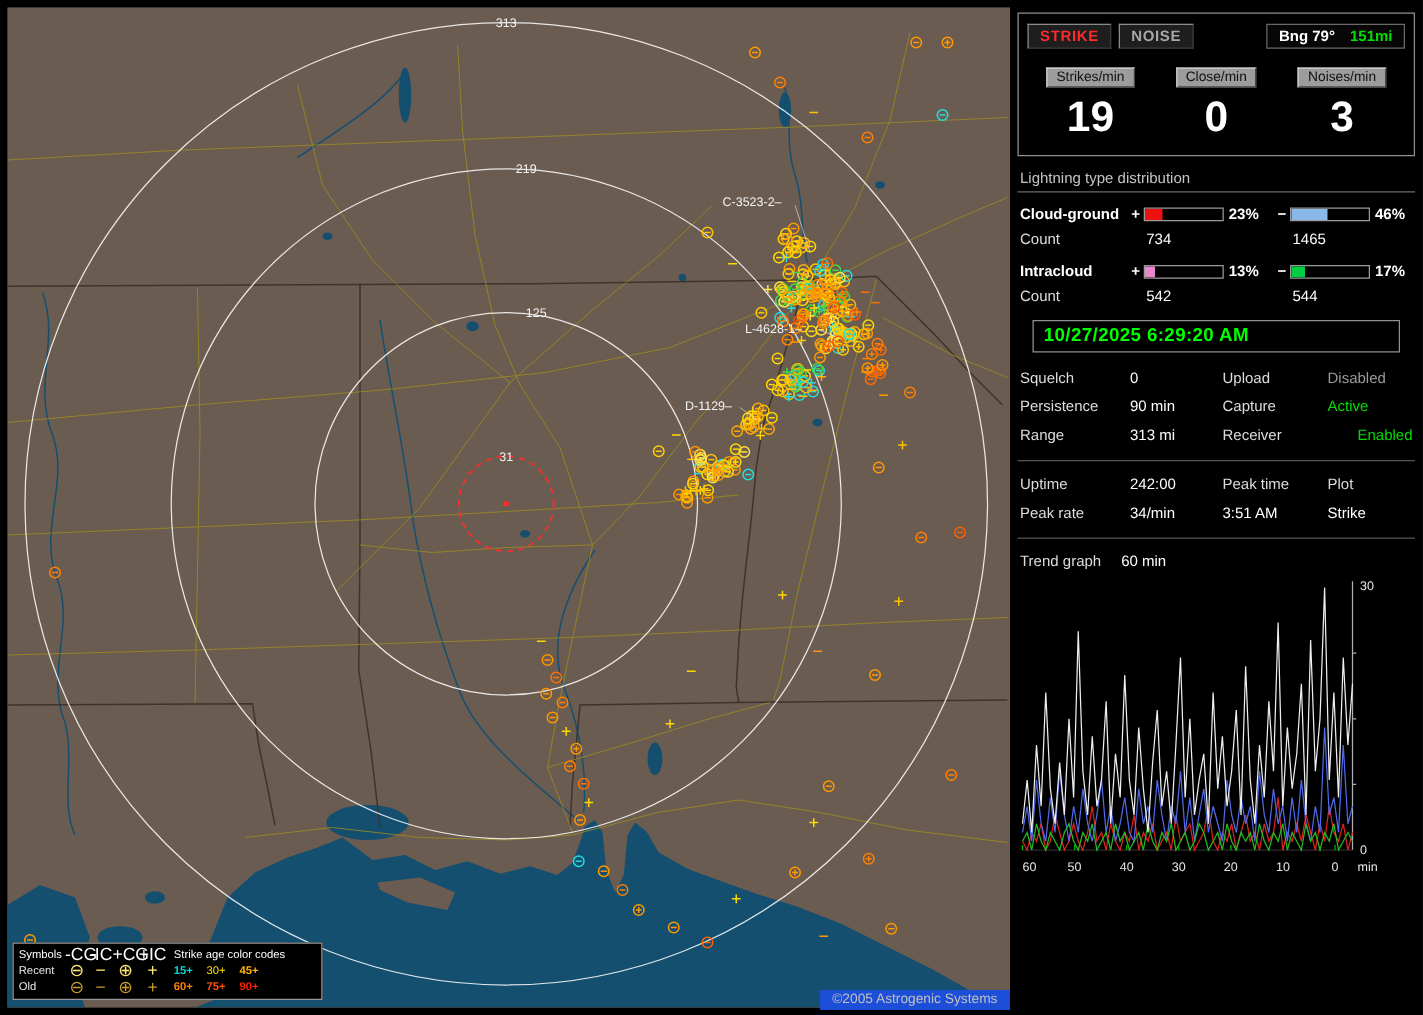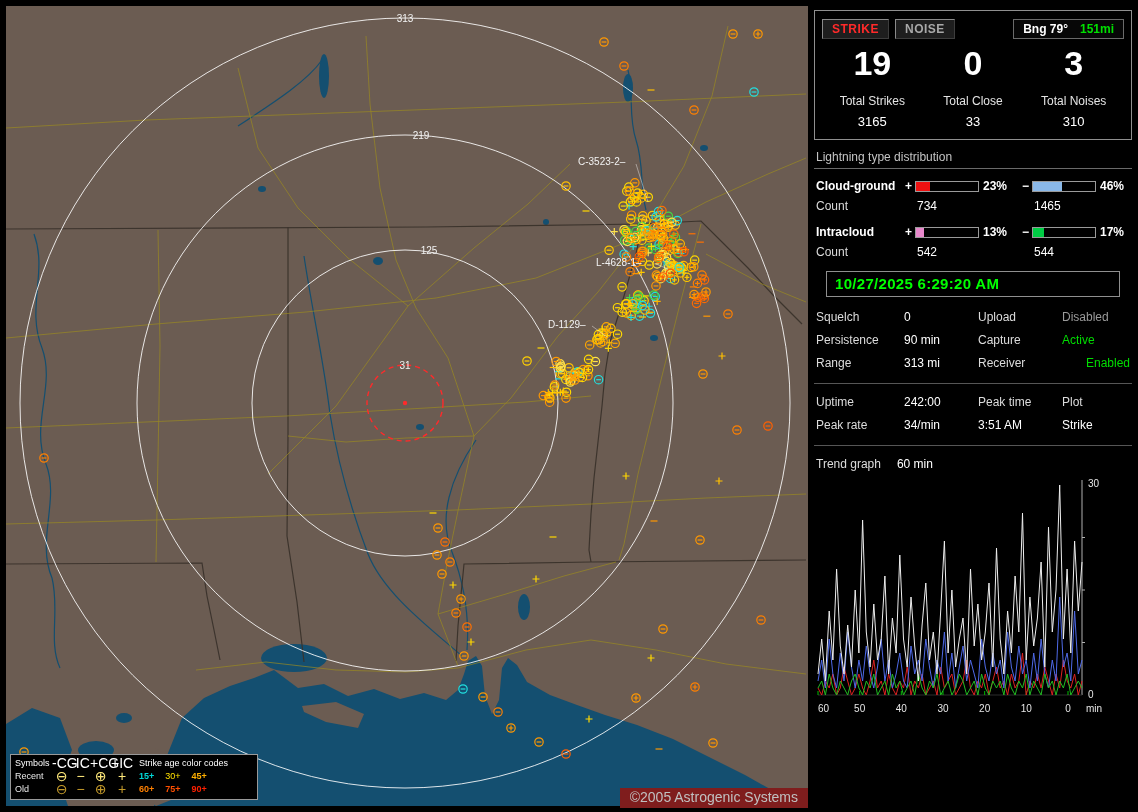--- a/index.html
+++ b/index.html
@@ -6,21 +6,21 @@
 html,body{width:1138px;height:812px;background:#000;font-family:"Liberation Sans",sans-serif;overflow:hidden}
 .screen{position:absolute;inset:0;width:1138px;height:812px;background:#000}
 .map{position:absolute;left:6px;top:6px;width:802px;height:800px;background:#6b5c52}
 #map-svg{display:block}
 .maplabel{fill:#f2f2f2;font-size:10px;font-family:"Liberation Sans",sans-serif}
 .legendbox{position:absolute;left:4px;bottom:6px;width:248px;background:#000;border:1px solid #999;color:#fff;font-size:9px;padding:2px 4px 3px;line-height:13px}
 .lg-row{display:grid;grid-template-columns:37px 19px 19px 21px 22px 1fr;align-items:center;height:13px}
 .lg-row span{white-space:nowrap}
 .lg-glyph{text-align:center;font-size:14px}
 .lg-ages{display:flex;gap:11px;padding-left:6px}
-.copyright{position:absolute;right:0;bottom:-2px;background:#7f1d1d;color:#c0c0c0;font-size:14px;padding:1px 10px 3px}
+.copyright{position:absolute;right:0;bottom:-2px;background:#1d4ed8;color:#c0c0c0;font-size:11px;padding:1px 10px 3px}
 .panel{position:absolute;left:814px;top:6px;width:318px;height:800px;color:#fff;font-size:12px}
 .box{border:1px solid #8f8f8f;padding:8px 7px 10px;margin:4px 0 6px;background:#000}
 .btn-row{display:flex;align-items:center;gap:6px}
 .btn{background:#1e1e1e;border:1px solid #8a8a8a;border-bottom-color:#3d3d3d;border-right-color:#3d3d3d;font-family:"Liberation Sans",sans-serif;font-weight:bold;font-size:12px;padding:2px 9px;color:#a8a8a8;letter-spacing:.5px;cursor:pointer}
 .bng{margin-left:auto;display:flex;gap:12px;background:#070707;border:1px solid #6a6a6a;padding:2px 9px;font-weight:bold}
 .chips{display:grid;grid-template-columns:1fr 1fr 1fr;margin-top:15px;justify-items:center}
 .chip{background:#9c9c9c;color:#101010;font-size:11px;padding:1px 7px;border:1px solid #d2d2d2;border-bottom-color:#474747;border-right-color:#474747;cursor:pointer}
 .bignums{display:grid;grid-template-columns:1fr 1fr 1fr;justify-items:center;font-size:34px;font-weight:bold;margin-top:5px}
 .totals{display:grid;grid-template-columns:1fr 1fr 1fr;justify-items:center;text-align:center;margin-top:11px}
 .tlabel{color:#e4e4e4;font-size:12px}
@@ -1406,38 +1406,29 @@
 
     <div class="box">
       <div class="btn-row">
         <button class="btn" style="color: rgb(255, 42, 42);">STRIKE</button>
         <button class="btn">NOISE</button>
         <div class="bng">
           <span>Bng 79°</span>
           <span style="color: rgb(0, 224, 0);">151mi</span>
         </div>
       </div>
+      <div class="chips">
+        <span class="chip">Strikes/min</span>
+        <span class="chip">Close/min</span>
+        <span class="chip">Noises/min</span>
+      </div>
       <div class="bignums">
         <span>19</span>
         <span>0</span>
         <span>3</span>
-      </div>
-      <div class="totals">
-        <div>
-            <div class="tlabel">Total Strikes</div>
-            <div class="tval">3165</div>
-          </div>
-        <div>
-            <div class="tlabel">Total Close</div>
-            <div class="tval">33</div>
-          </div>
-        <div>
-            <div class="tlabel">Total Noises</div>
-            <div class="tval">310</div>
-          </div>
       </div>
     </div>
 
     <div class="dist-title">Lightning type distribution</div>
 
     <div class="dist-grid">
       <span class="dname">Cloud-ground</span>
       <span class="sign">+</span>
       <span class="bar">
           <i style="width: 23%; background: rgb(238, 17, 17);"></i>

